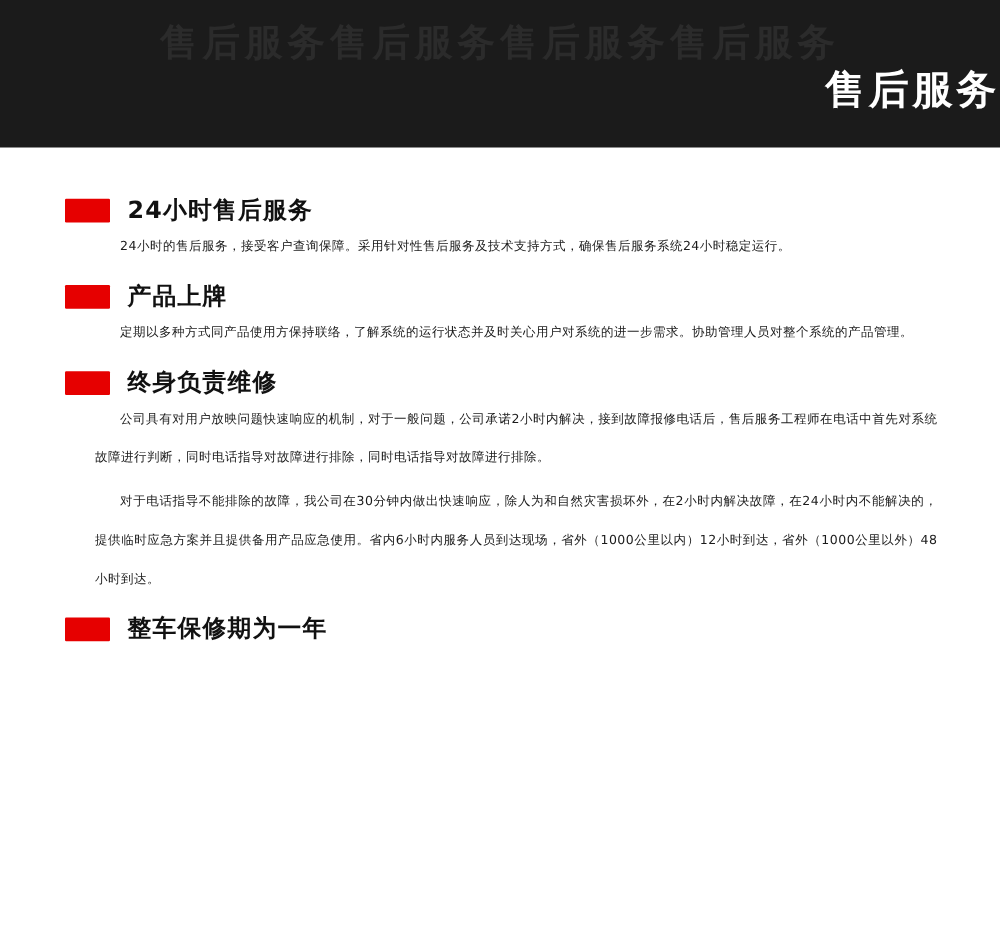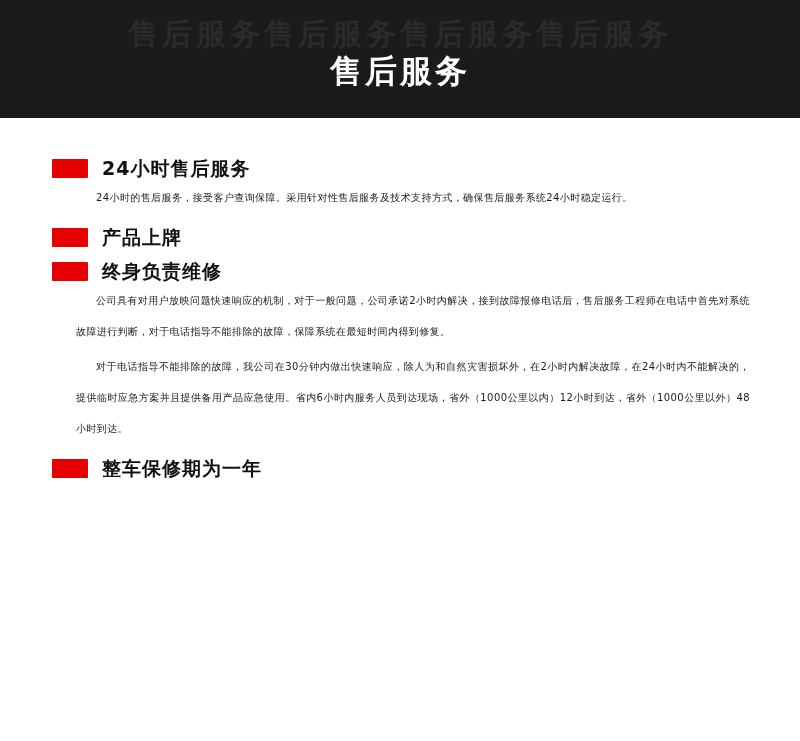--- a/index.html
+++ b/index.html
@@ -38,21 +38,21 @@
     letter-spacing: 4px;
     color: #2b2b2b;
     white-space: nowrap;
     user-select: none;
   }
   .banner-title {
     position: absolute;
     top: 50px;
     left: 0;
     width: 800px;
-    text-align: center;
+    text-align: right;
     font-size: 32px;
     font-weight: bold;
     color: #ffffff;
     letter-spacing: 3px;
   }
   
   .content {
     position: relative;
     padding: 26px 34px 0 34px;
     box-sizing: border-box;
@@ -115,28 +115,29 @@
         <span class="sec-title">24小时售后服务</span>
       </div>
       <p class="para">24小时的售后服务，接受客户查询保障。采用针对性售后服务及技术支持方式，确保售后服务系统24小时稳定运行。</p>
     </div>
 
     <div class="section">
       <div class="sec-head">
         <span class="sec-bullet"></span>
         <span class="sec-title">产品上牌</span>
       </div>
+      <p class="para">定期以多种方式同产品使用方保持联络，了解系统的运行状态并及时关心用户对系统的进一步需求。协助管理人员对整个系统的产品管理。</p>
     </div>
 
     <div class="section">
       <div class="sec-head">
         <span class="sec-bullet"></span>
         <span class="sec-title">终身负责维修</span>
       </div>
-      <p class="para">公司具有对用户放映问题快速响应的机制，对于一般问题，公司承诺2小时内解决，接到故障报修电话后，售后服务工程师在电话中首先对系统故障进行判断，对于电话指导不能排除的故障，保障系统在最短时间内得到修复。</p>
+      <p class="para">公司具有对用户放映问题快速响应的机制，对于一般问题，公司承诺2小时内解决，接到故障报修电话后，售后服务工程师在电话中首先对系统故障进行判断，同时电话指导对故障进行排除，同时电话指导对故障进行排除。</p>
       <p class="para">对于电话指导不能排除的故障，我公司在30分钟内做出快速响应，除人为和自然灾害损坏外，在2小时内解决故障，在24小时内不能解决的，提供临时应急方案并且提供备用产品应急使用。省内6小时内服务人员到达现场，省外（1000公里以内）12小时到达，省外（1000公里以外）48小时到达。</p>
     </div>
 
     <div class="section">
       <div class="sec-head">
         <span class="sec-bullet"></span>
         <span class="sec-title">整车保修期为一年</span>
       </div>
     </div>
 

